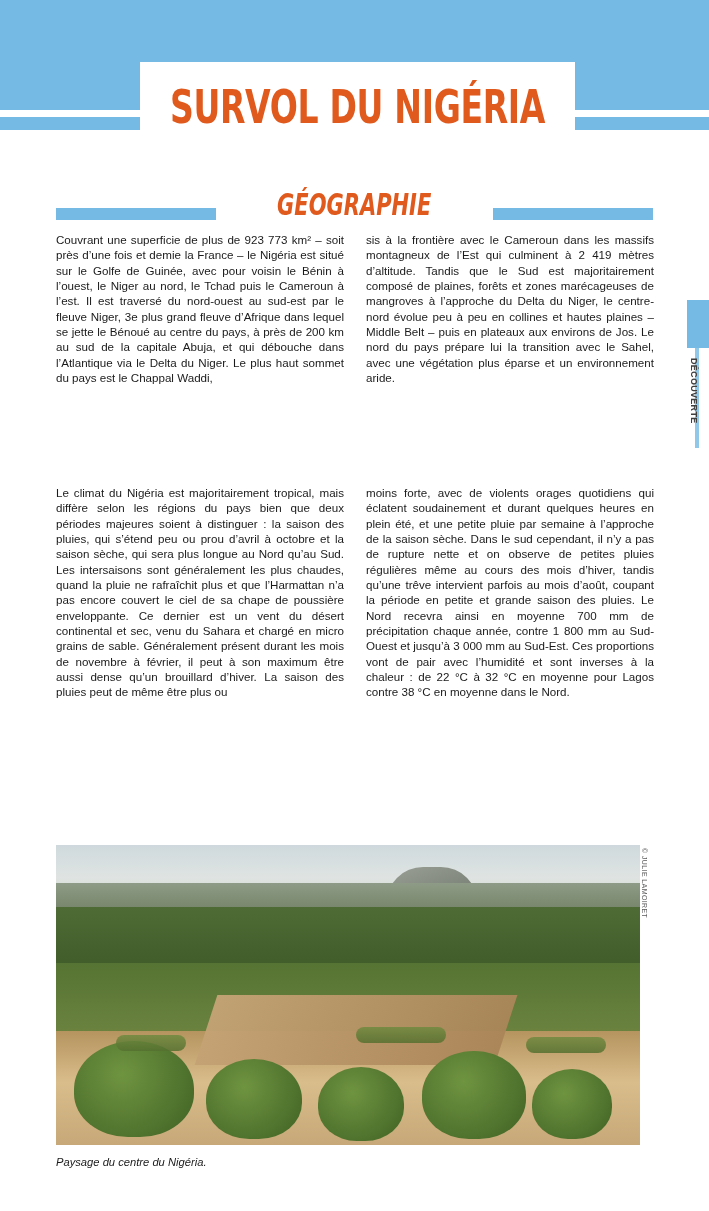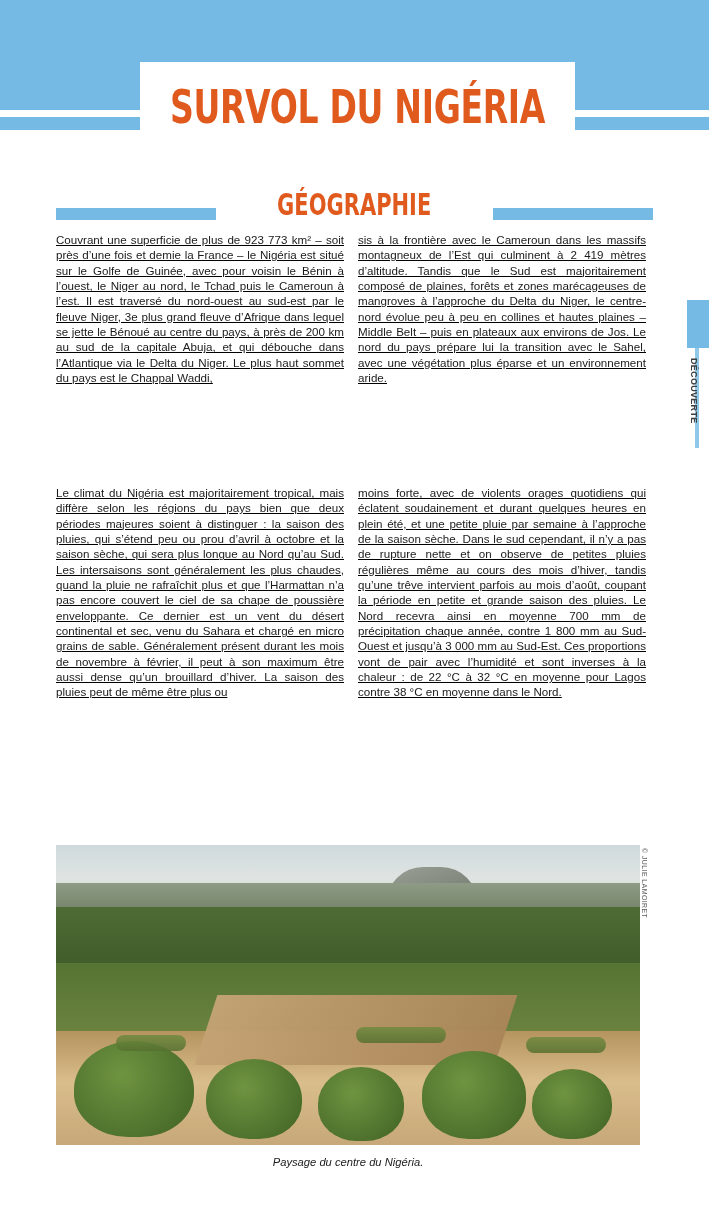--- a/index.html
+++ b/index.html
@@ -21,33 +21,33 @@
     position:absolute;left:140px;top:62px;width:435px;height:90px;
     display:flex;align-items:center;justify-content:center;
     color:#e05a1e;
     font-family:"DejaVu Sans",sans-serif;
     font-weight:bold;font-size:46px;letter-spacing:-0.5px;
     transform:scaleX(.72);transform-origin:center center;
     white-space:nowrap;
   }
 
   
-  .sec-head{position:absolute;left:40px;width:629px;height:42px;}
+  .sec-head{position:absolute;left:40px;width:629px;height:42px;font-style:italic;}
   .sec-rule{position:absolute;top:22px;height:12px;background:#74bae4;}
   .sec-rule.left{left:16px;}
   .sec-rule.right{right:16px;}
   .sec-title{
     position:absolute;left:0;right:0;top:0;text-align:center;
     color:#e05a1e;font-family:"DejaVu Sans",sans-serif;
     font-weight:bold;font-size:30px;line-height:38px;
   }
   .sec-title span{display:inline-block;transform:scaleX(.70);transform-origin:center center;white-space:nowrap;}
 
   
-  .cols{position:absolute;display:flex;gap:14px;text-decoration:underline;}
+  .cols{position:absolute;display:flex;gap:22px;}
   .col{width:288px;}
   .col p{
     margin:0;
     font-family:"Liberation Sans",sans-serif;
     font-size:11.6px;line-height:15.35px;
     color:#1a1a1a;text-align:justify;
     -webkit-hyphens:none;hyphens:none;
   }
 
   
@@ -73,21 +73,21 @@
   .grass{position:absolute;height:16px;background:linear-gradient(#6f8a3f,#55702f);
     border-radius:8px;opacity:.85;}
   .photo-credit{
     position:absolute;left:648px;top:848px;
     font-family:"Liberation Sans",sans-serif;font-size:7px;
     color:#5b5b5b;letter-spacing:.4px;white-space:nowrap;
     transform:rotate(90deg);transform-origin:left top;
   }
   .caption{
     position:absolute;left:56px;top:1156px;width:584px;
-    text-align:center;font-style:italic;font-size:11.2px;
+    text-align:left;font-style:italic;font-size:11.2px;
     color:#1a1a1a;font-family:"Liberation Sans",sans-serif;
   }
 
   
   .tab{position:absolute;left:687px;top:300px;width:22px;height:48px;background:#74bae4;}
   .tab-stem{position:absolute;left:695px;top:348px;width:4px;height:100px;background:#8fc8e8;}
   .tab-label{
     position:absolute;left:699px;top:358px;
     font-family:"Liberation Sans",sans-serif;font-weight:bold;
     font-size:9px;letter-spacing:.3px;color:#3f3f3f;white-space:nowrap;

